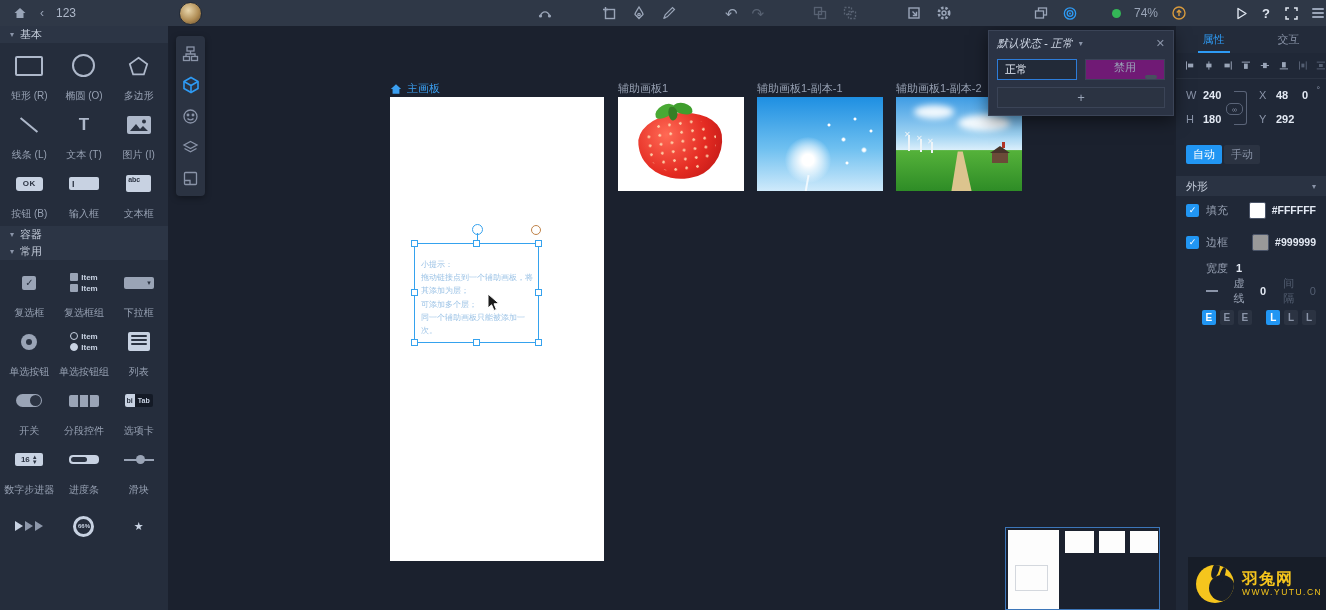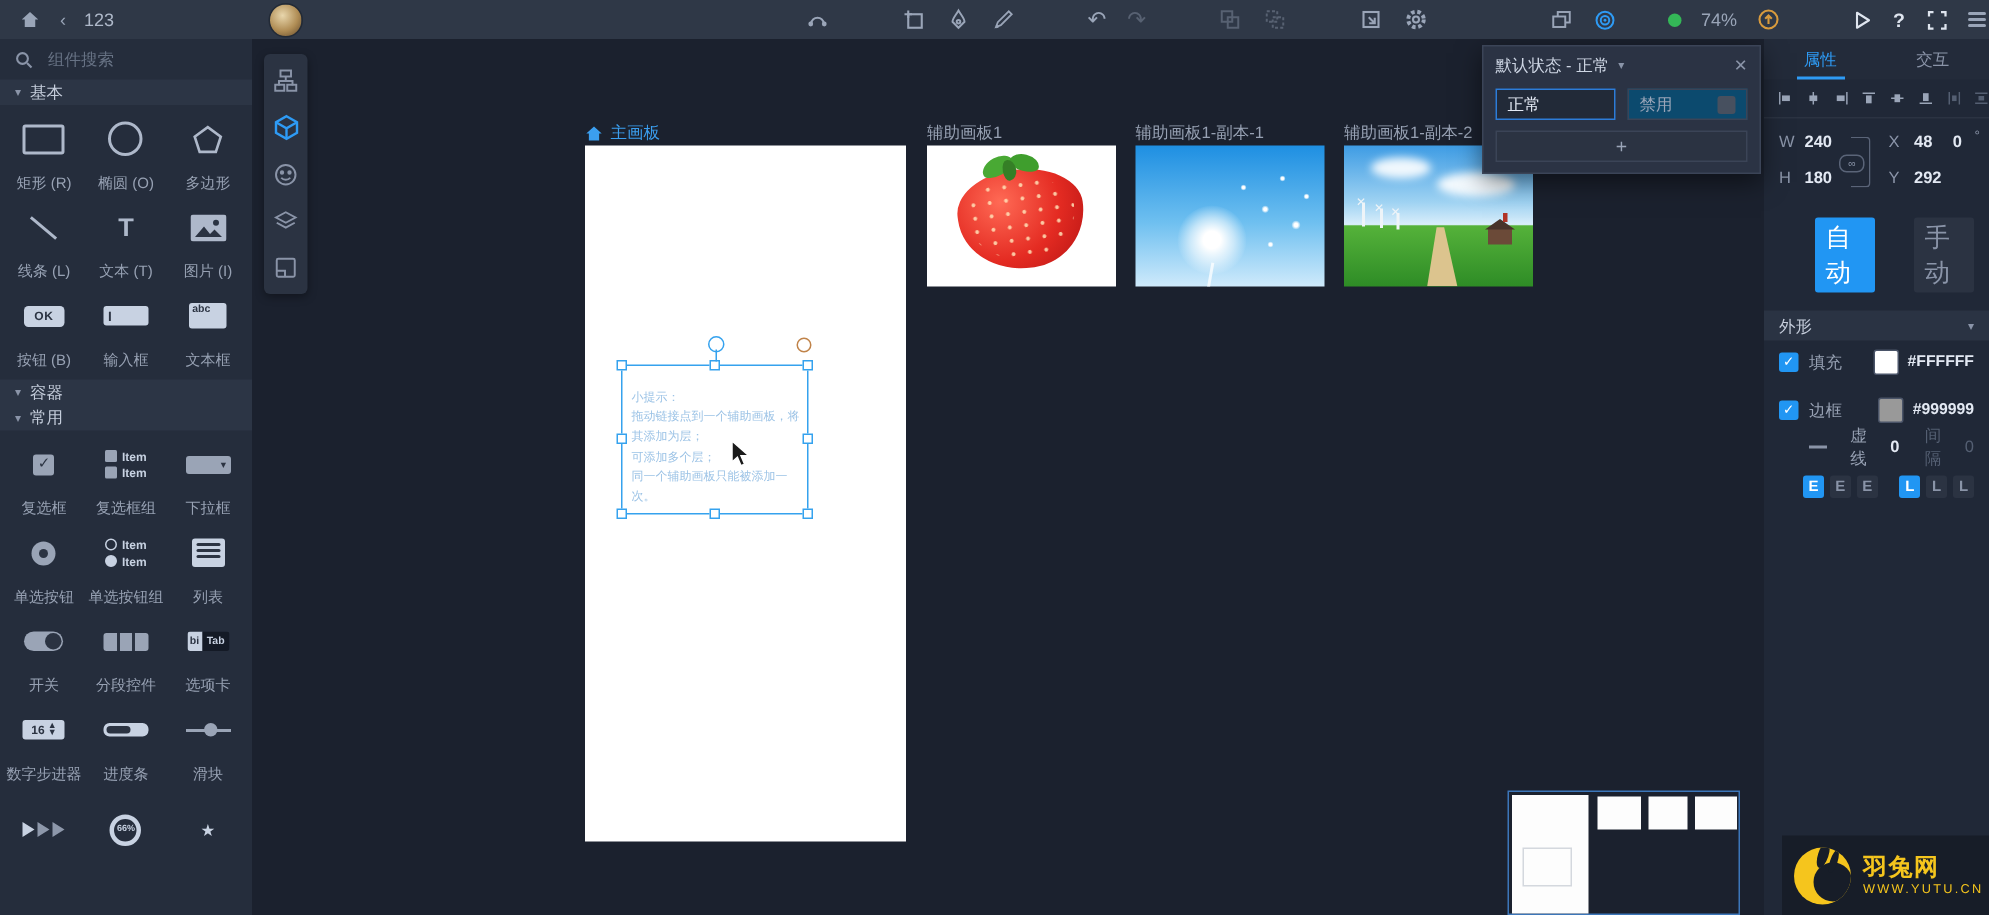--- a/index.html
+++ b/index.html
@@ -143,26 +143,26 @@
   .stem{position:absolute;left:50%;top:-11px;width:1px;height:8px;background:#35a2ee;}
   .rot{position:absolute;left:50%;top:-20px;width:9px;height:9px;margin-left:-5px;border:1.5px solid #35a2ee;
        border-radius:50%;background:transparent;}
   .linkpt{position:absolute;right:-3px;top:-19px;width:8px;height:8px;border:1.5px solid #c08349;border-radius:50%;}
 
   .cursor{position:absolute;left:487px;top:293px;z-index:25;}
 
   
   .spanel{position:absolute;left:988px;top:30px;width:186px;height:86px;background:#2b3344;
           border:1px solid #3b4457;box-shadow:0 5px 16px rgba(0,0,0,.5);z-index:22;box-sizing:border-box;}
-  .sp-hdr{display:flex;align-items:center;height:25px;padding:0 8px;color:#cdd5e3;font-size:11px;gap:6px;}
+  .sp-hdr{display:flex;align-items:center;height:25px;padding:0 8px;color:#cdd5e3;font-size:11px;gap:6px;font-style:italic;}
   .sp-close{margin-left:auto;color:#8a94a8;font-size:11px;cursor:default;}
   .sp-body{display:flex;gap:8px;padding:3px 8px 0;}
   .chip{height:21px;box-sizing:border-box;display:flex;align-items:center;font-size:11px;flex:1;padding:0 7px;}
   .chip-normal{background:#222a38;border:1.5px solid #2d7cd8;color:#e4eaf4;}
-  .chip-disabled{background:#0c4a6e;border:1px solid #3b4457;color:#9aa5b8;}
+  .chip-disabled{background:#701a75;border:1px solid #3b4457;color:#9aa5b8;flex-direction:column;}
   .chip-thumb{margin-left:auto;width:12px;height:12px;background:#47505f;border-radius:2px;}
   .sp-add{margin:7px 8px 0;height:19px;background:#2b3342;border:1px solid #3b4457;display:flex;
           align-items:center;justify-content:center;color:#9aa5b8;font-size:13px;}
 
   
   .props{position:absolute;left:1176px;top:26px;width:150px;height:584px;background:#202837;
          z-index:21;overflow:hidden;font-size:11px;color:#97a1b3;}
   .p-tabs{height:27px;background:#232b3a;display:flex;}
   .p-tab{flex:1;display:flex;align-items:center;justify-content:center;position:relative;color:#8a94a8;}
   .p-tab.active{color:#2e9bf5;}
@@ -179,21 +179,21 @@
   .rotd{position:absolute;right:6px;top:6px;color:#8a94a8;font-size:9px;}
   .lnk{position:absolute;left:58px;top:12px;width:12px;height:32px;border:1px solid #5a6478;border-left:none;
        border-radius:0 3px 3px 0;}
   .lnk i{position:absolute;left:-8px;top:50%;margin-top:-5px;width:15px;height:10px;background:#202837;
          border:1px solid #5a6478;border-radius:5px;display:flex;align-items:center;justify-content:center;
          color:#8a94a8;font-size:7px;}
   .p-row{display:flex;align-items:center;padding:0 10px;position:relative;}
   .toggle{width:27px;height:13px;border-radius:7px;background:#2196f3;position:relative;margin-left:auto;margin-right:-4px;}
   .toggle i{position:absolute;right:1px;top:1px;width:11px;height:11px;border-radius:50%;background:#fff;}
   .mode{display:flex;gap:2px;padding:6px 10px;}
-  .mode span{padding:2px 7px;font-size:17px;border-radius:2px;margin-left:24px;}
+  .mode span{padding:2px 7px;font-size:11px;border-radius:2px;}
   .mode .on{background:#2196f3;color:#fff;}
   .mode .off{background:#2b3342;color:#8a94a8;}
   .p-sec{height:20px;background:#2a3343;display:flex;align-items:center;padding:0 10px;color:#c5cddb;margin-top:6px;}
   .p-sec .chev{margin-left:auto;font-size:8px;color:#8a94a8;}
   .slider-row{height:30px;}
   .slider{flex:1;height:2px;background:#2f6fc0;margin:0 8px;position:relative;border-radius:1px;}
   .slider i{position:absolute;right:-2px;top:-4px;width:10px;height:10px;border-radius:50%;background:#2e8fe8;}
   .bright{color:#e3e9f3;font-weight:bold;}
   .cb{width:13px;height:13px;background:#2196f3;border-radius:2px;color:#fff;font-size:9px;display:flex;
       align-items:center;justify-content:center;margin-right:7px;}
@@ -335,27 +335,20 @@
     <span class="menu-ic">
         <i></i>
         <i></i>
         <i></i>
       </span>
   </div>
 </div>
 <div class="avatar abs" style="z-index:45;"></div>
 
 <div class="sidebar">
-  <div class="search">
-    <svg width="12" height="12" viewBox="0 0 12 12" fill="none" stroke="#8a94a8" stroke-width="1.4">
-      <circle cx="5" cy="5" r="3.6"></circle>
-        <path d="M8 8 L11 11"></path>
-      </svg>
-    <input placeholder="组件搜索" style="">
-  </div>
 
   <div class="sec-hdr">
     <span class="chev">▾</span>
     <span>基本</span>
   </div>
   <div class="grid">
     <div class="cell">
       <div class="cicon">
           <div class="i-rect"></div>
         </div>
@@ -763,20 +756,24 @@
     <span class="hex">#FFFFFF</span>
   </div>
 
   <div class="p-row" style="height:28px;margin-top:4px;">
     <span class="cb">✓</span>
     <span>边框</span>
     <span class="swatch" style="background:#999999;"></span>
     <span class="hex">#999999</span>
   </div>
 
+  <div class="p-row" style="height:24px;padding-left:30px;gap:8px;">
+    <span>宽度</span>
+    <span class="bright">1</span>
+  </div>
 
   <div class="p-row" style="height:22px;padding-left:30px;gap:7px;">
     <span class="dash-ic"></span>
     <span>虚线</span>
     <span class="bright">0</span>
     <span class="dim-t" style="margin-left:10px;">间隔</span>
     <span class="dim-t">0</span>
   </div>
 
   <div class="elrow" style="padding-left:26px;">

